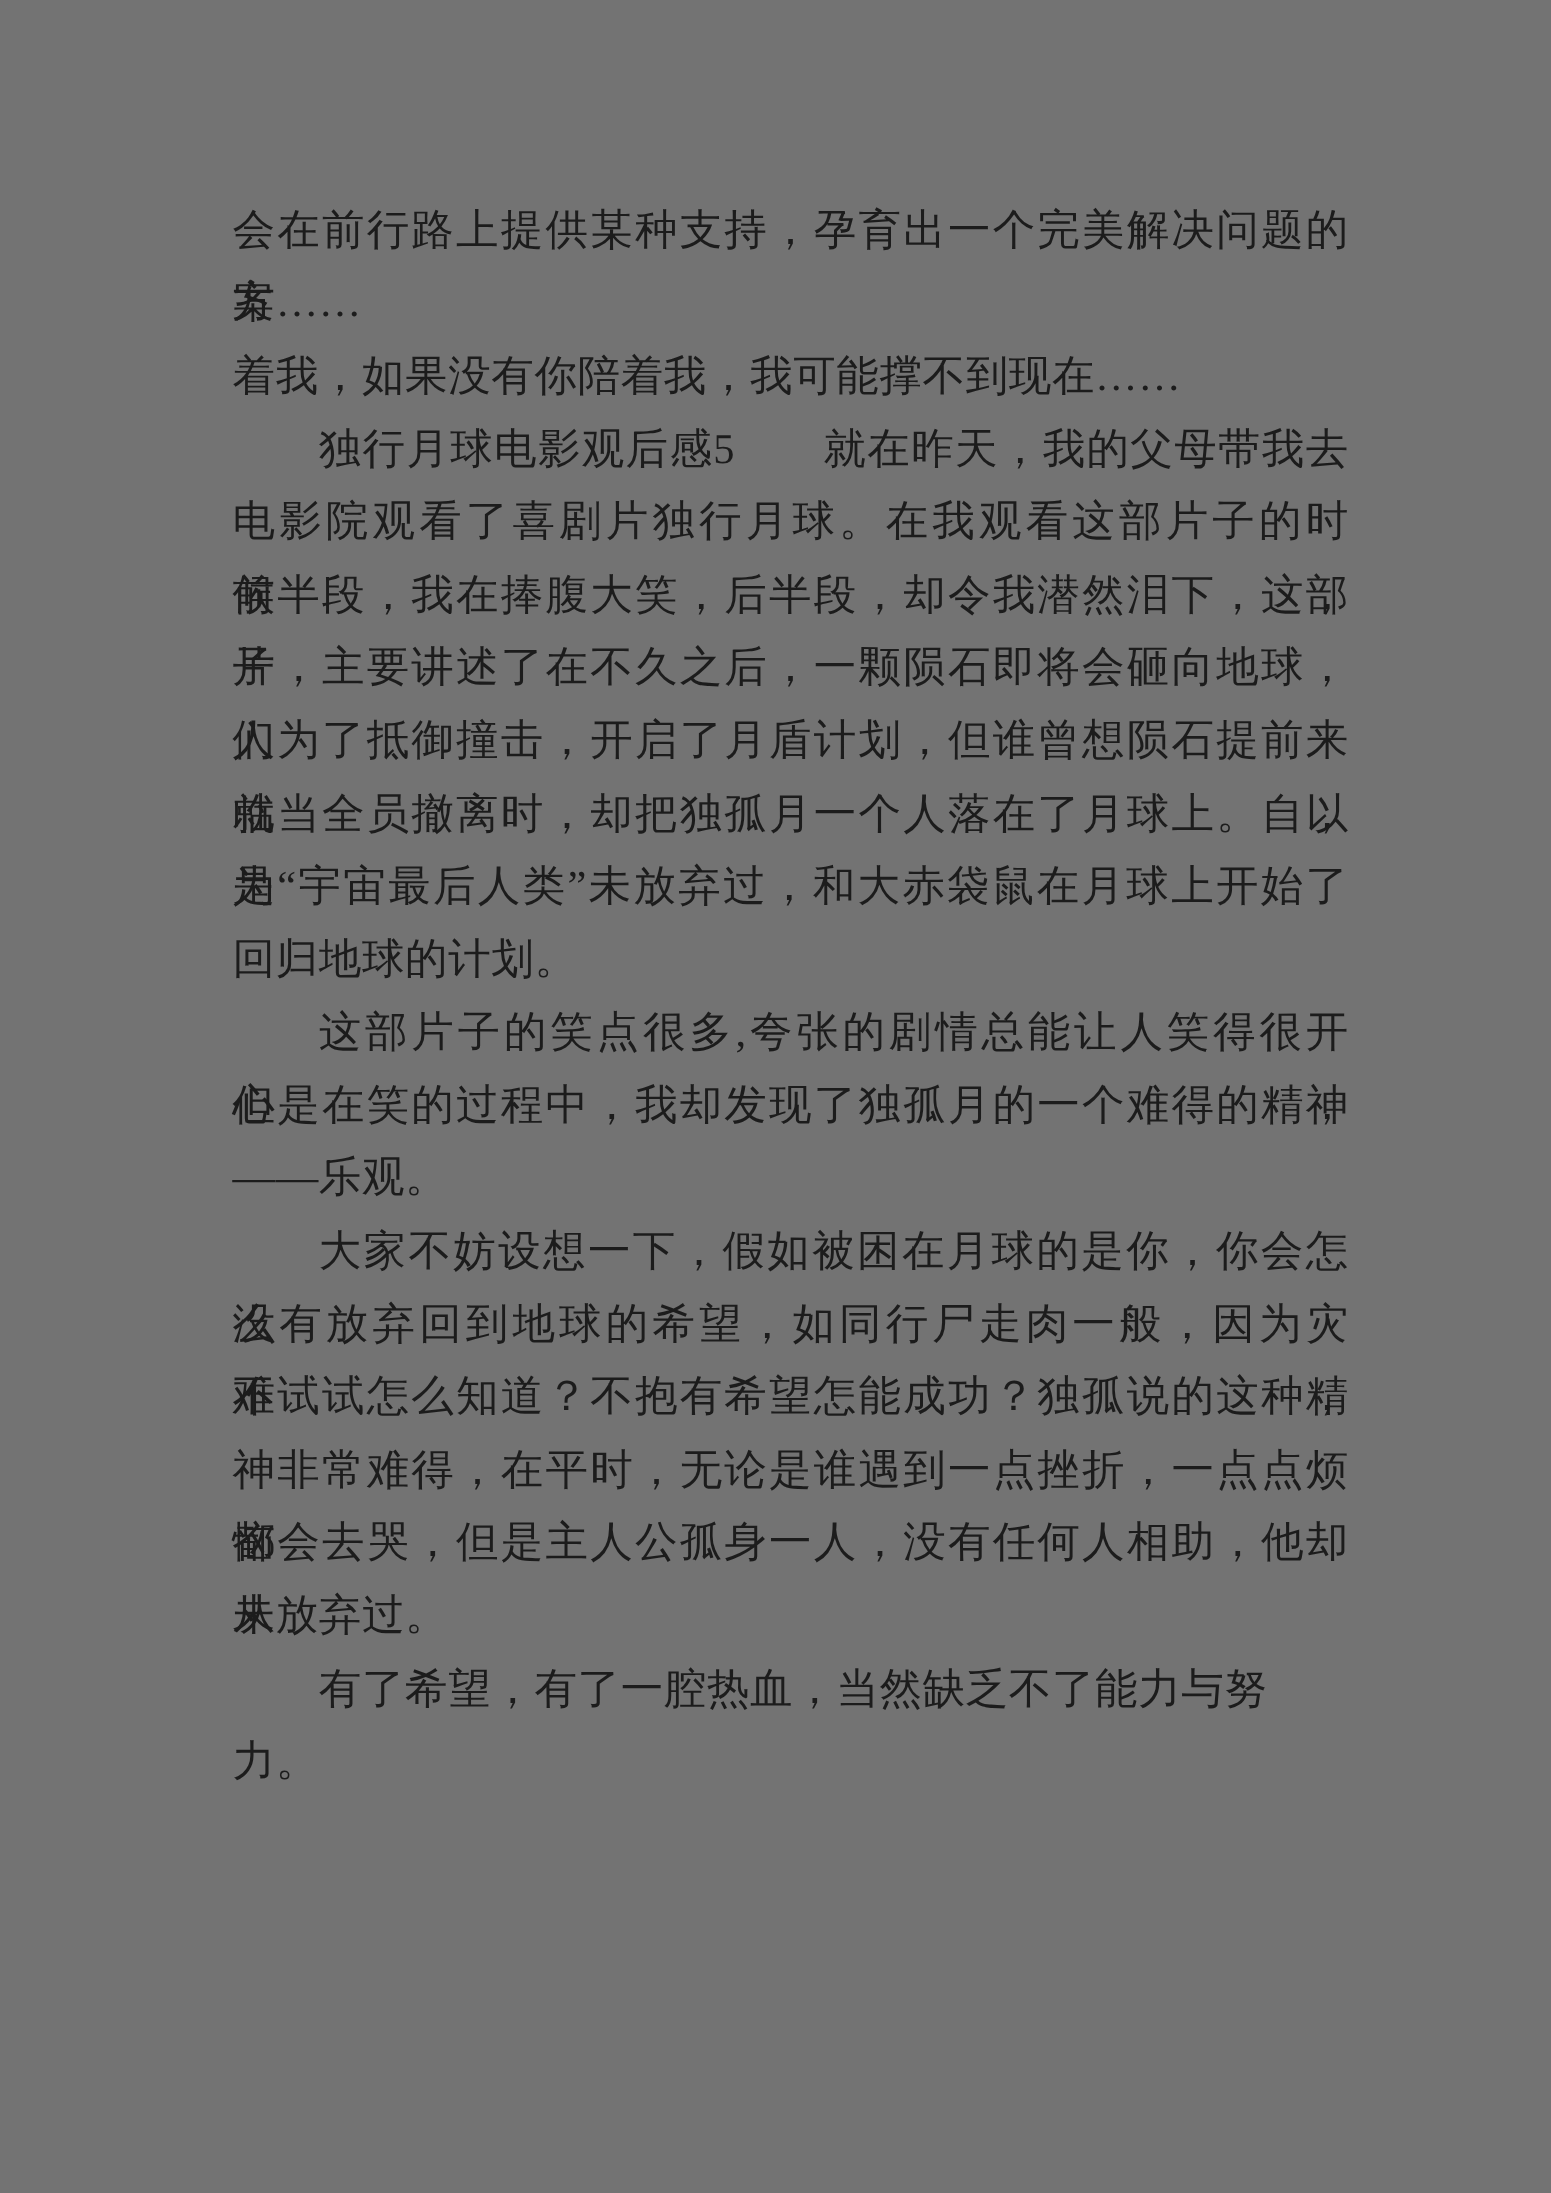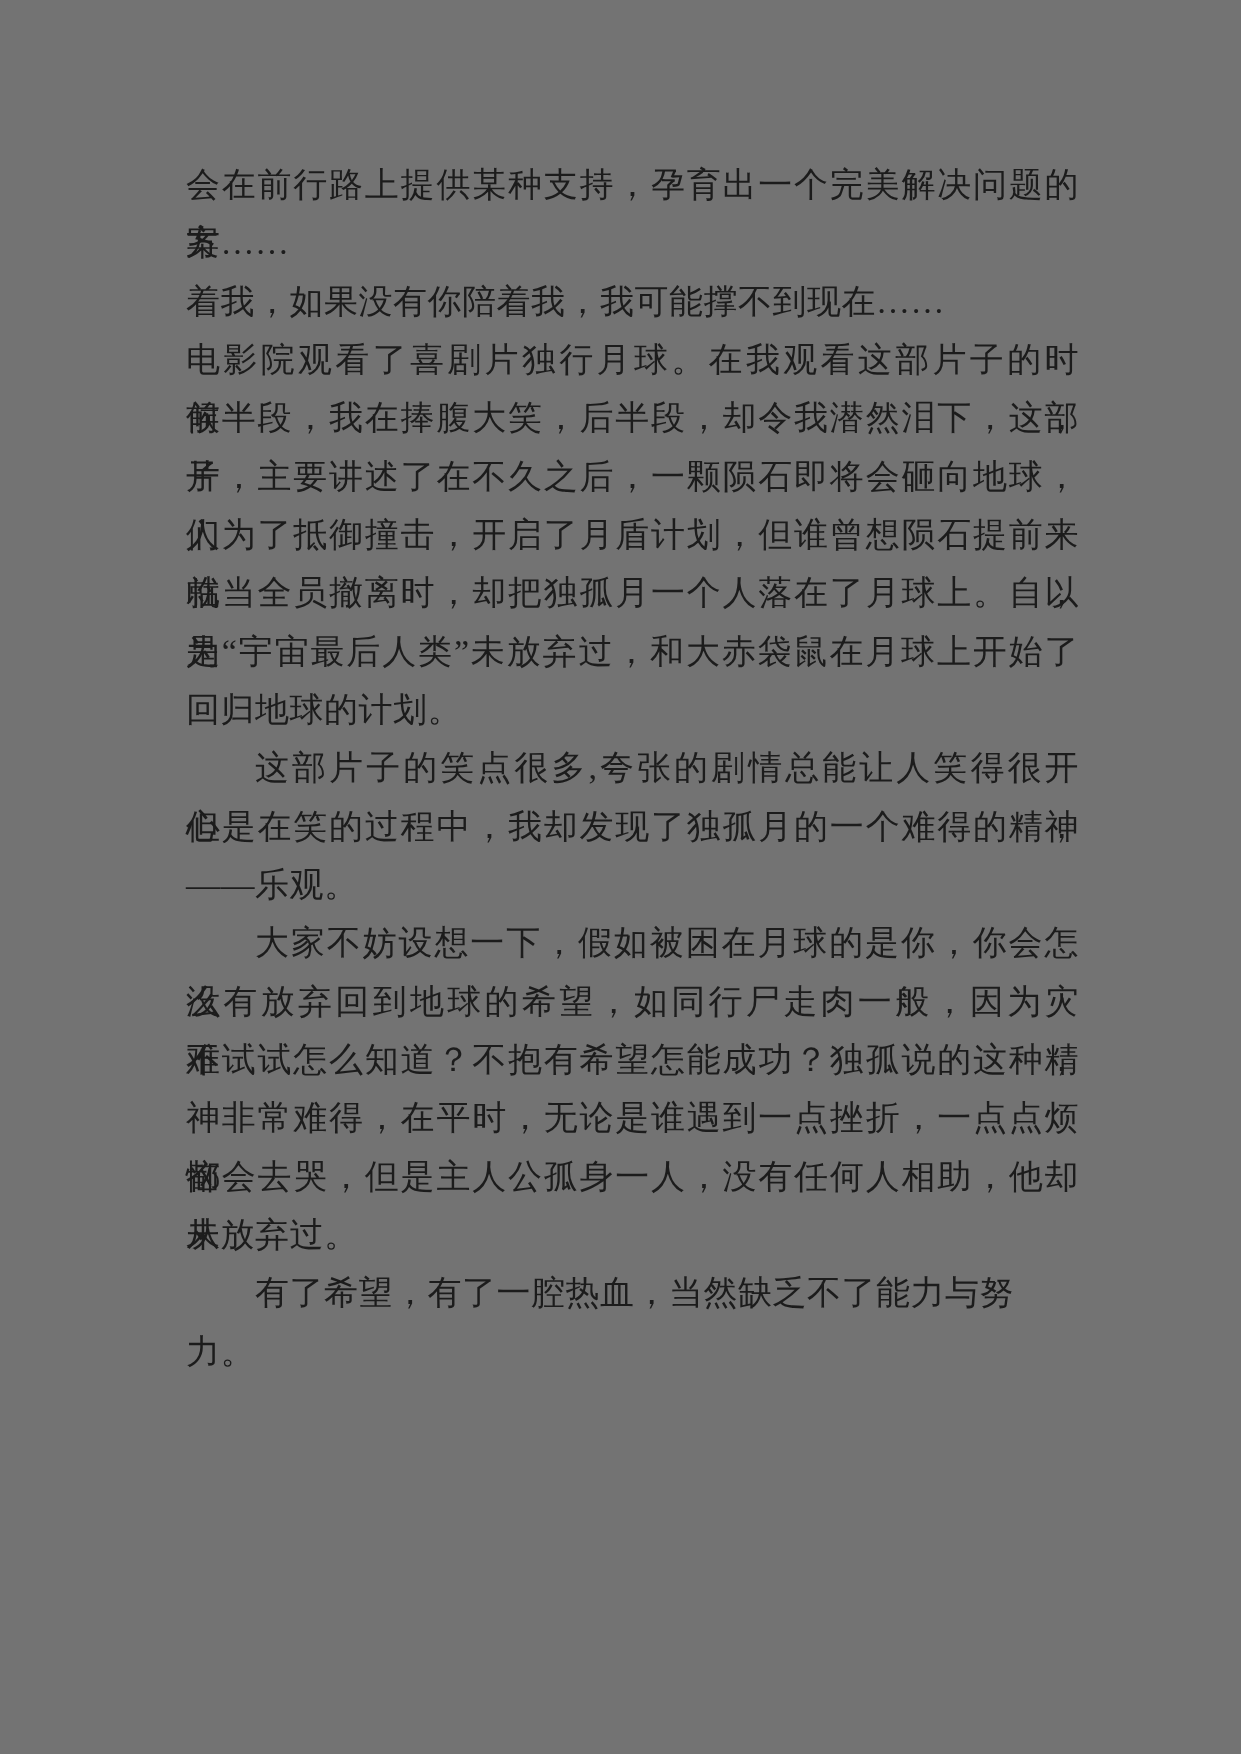--- a/index.html
+++ b/index.html
@@ -40,20 +40,21 @@
   }
 </style>
 </head>
 <body>
 
 <div class="page">
   <div class="text-block">
     <div class="line fill">会在前行路上提供某种支持，孕育出一个完美解决问题的方</div>
     <div class="line">案……</div>
     <div class="line">着我，如果没有你陪着我，我可能撑不到现在……</div>
+    <div class="line fill indent">独行月球电影观后感5　　就在昨天，我的父母带我去</div>
     <div class="line fill">电影院观看了喜剧片独行月球。在我观看这部片子的时候，</div>
     <div class="line fill">前半段，我在捧腹大笑，后半段，却令我潜然泪下，这部片</div>
     <div class="line fill">子，主要讲述了在不久之后，一颗陨石即将会砸向地球，人</div>
     <div class="line fill">们为了抵御撞击，开启了月盾计划，但谁曾想陨石提前来临，</div>
     <div class="line fill">就当全员撤离时，却把独孤月一个人落在了月球上。自以为</div>
     <div class="line fill">是“宇宙最后人类”未放弃过，和大赤袋鼠在月球上开始了</div>
     <div class="line">回归地球的计划。</div>
     <div class="line fill indent">这部片子的笑点很多,夸张的剧情总能让人笑得很开心，</div>
     <div class="line fill">但是在笑的过程中，我却发现了独孤月的一个难得的精神</div>
     <div class="line">——乐观。</div>

